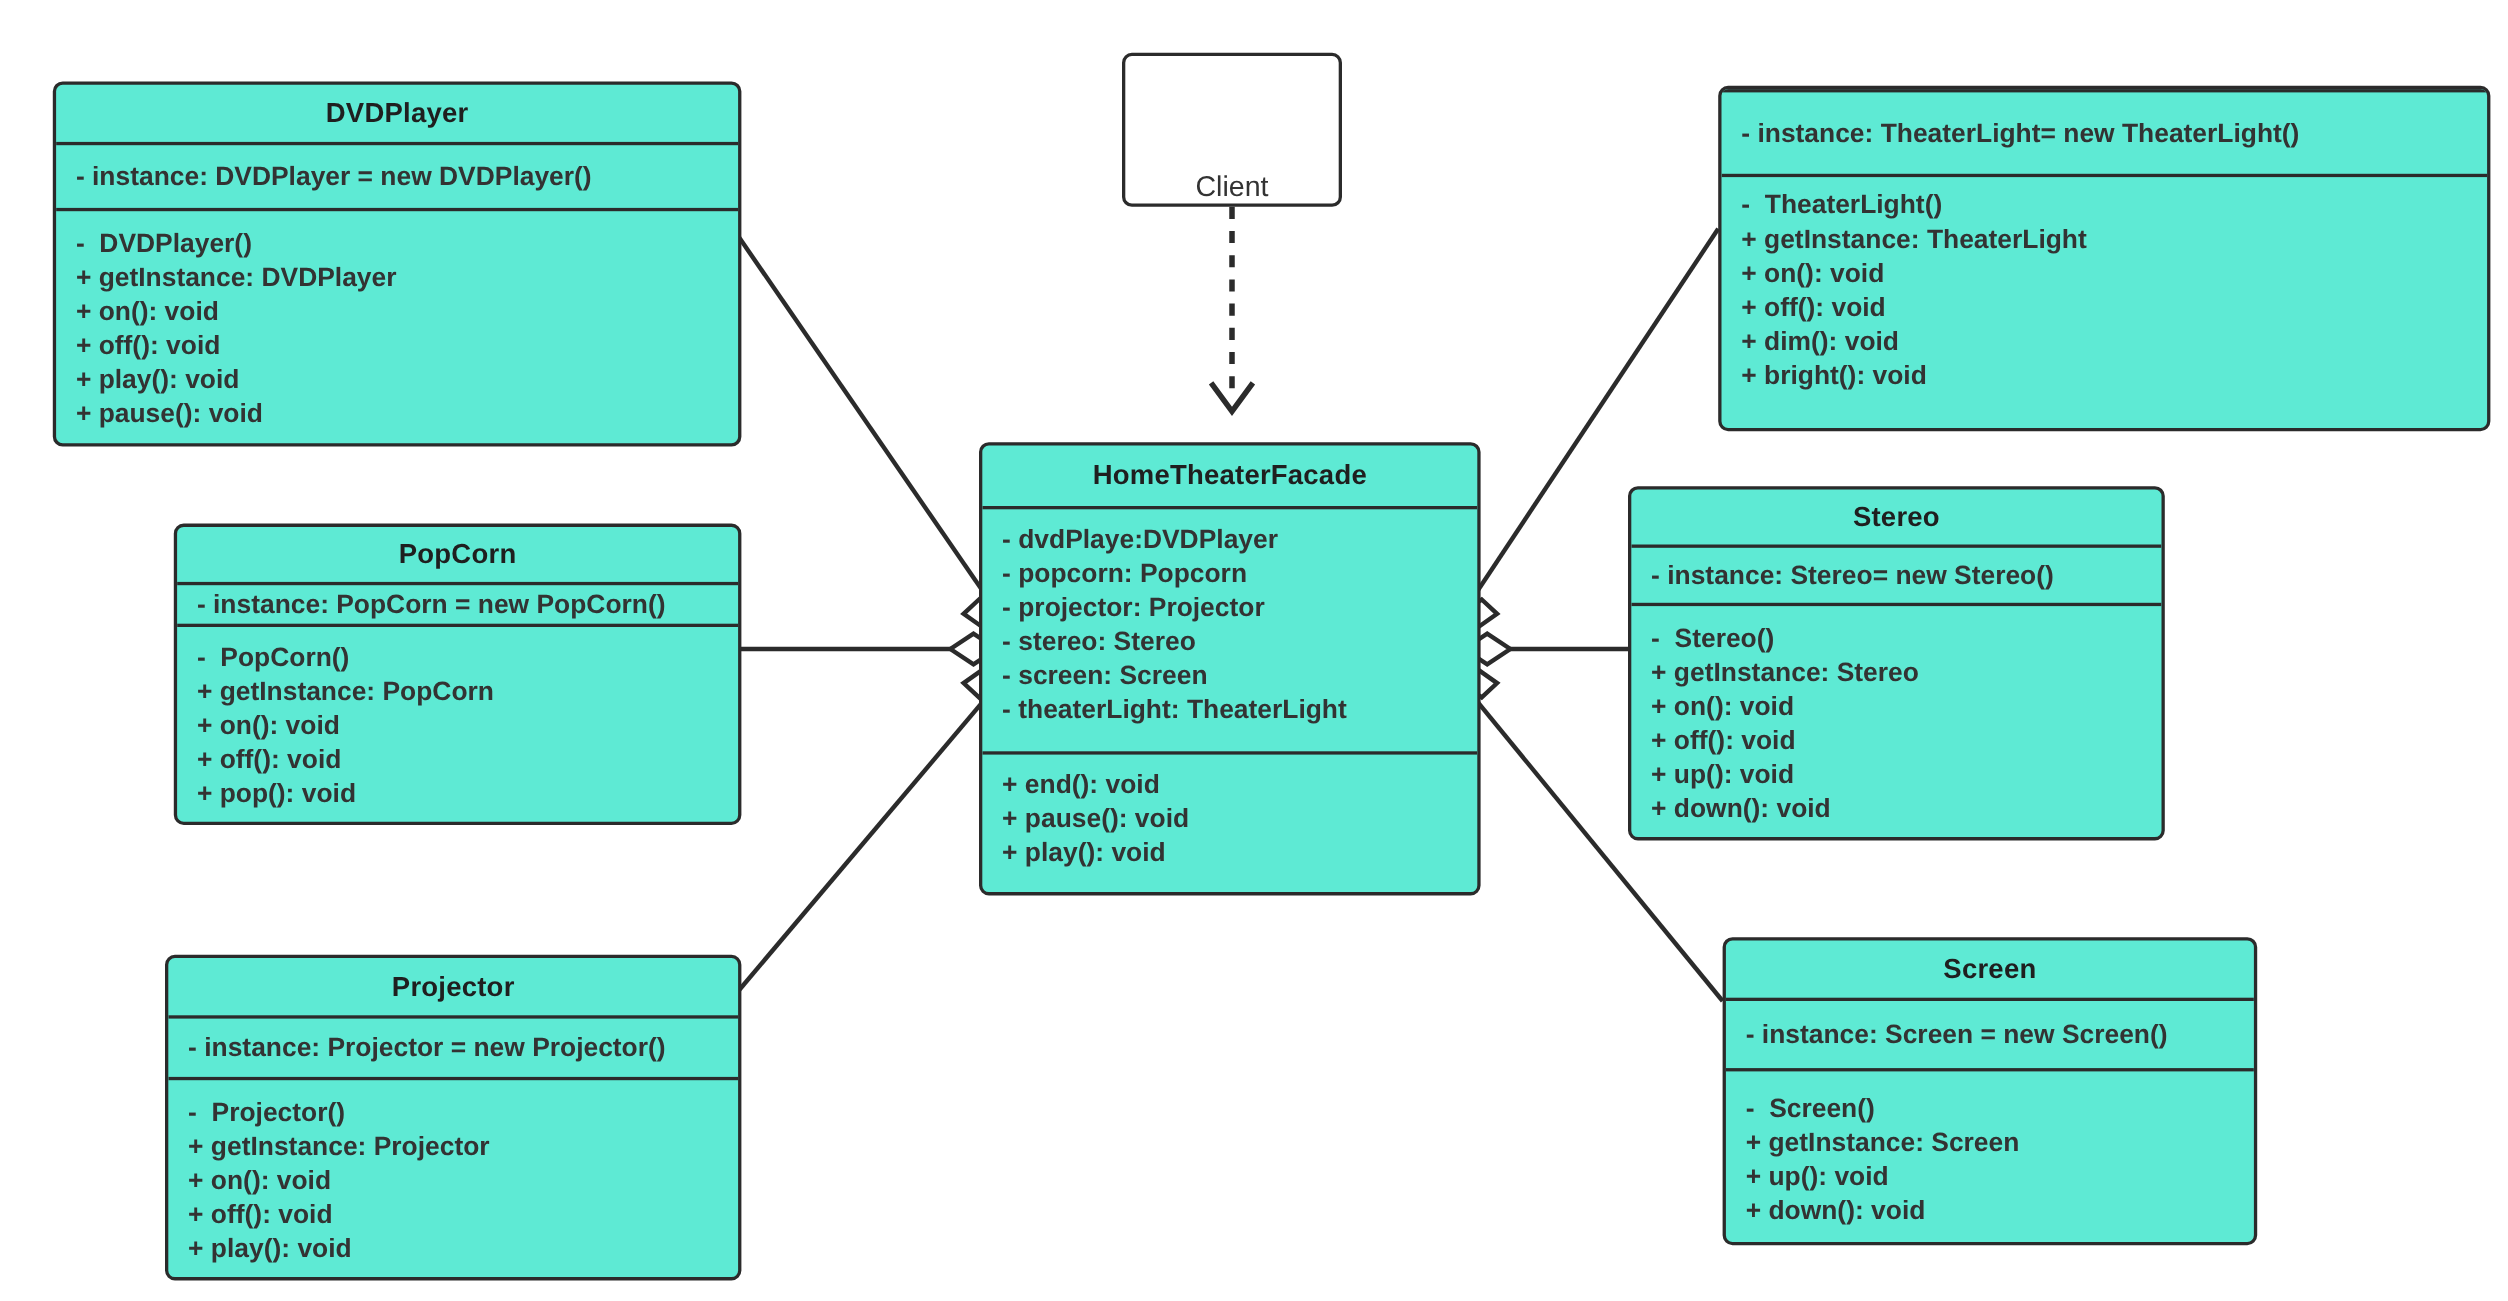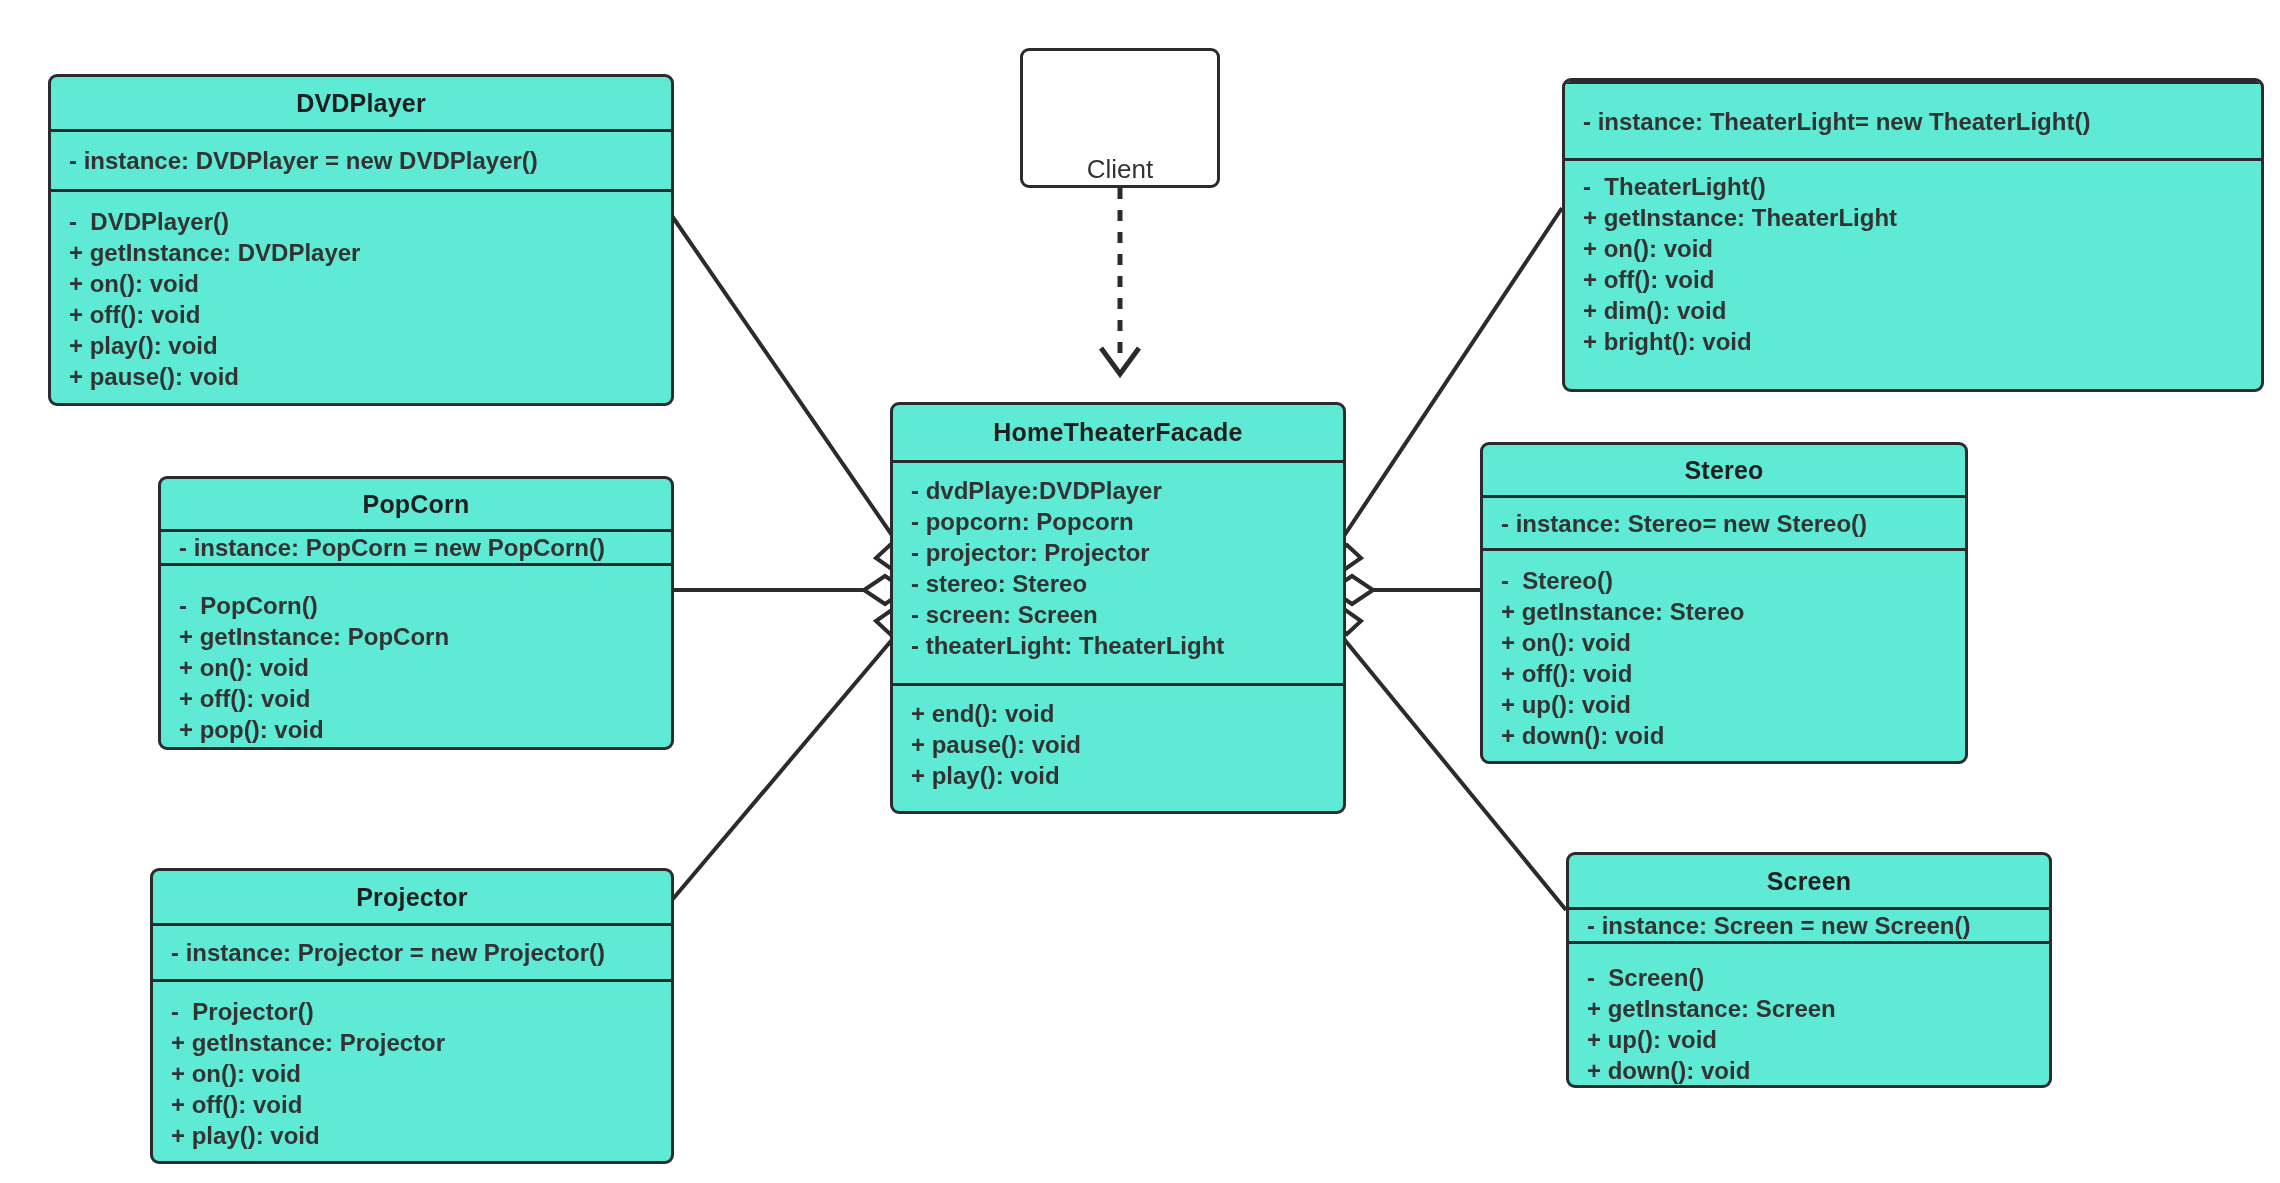--- a/index.html
+++ b/index.html
@@ -87,21 +87,21 @@
   }
 
   
   #cls-dvdplayer    { left: 48px;   top: 50px;  width: 626px; height: 332px; }
   #cls-popcorn      { left: 158px;  top: 452px; width: 516px; height: 274px; }
   #cls-projector    { left: 150px;  top: 844px; width: 524px; height: 296px; }
   #box-client       { left: 1020px; top: 48px;  width: 200px; height: 140px; }
   #cls-facade       { left: 890px;  top: 378px; width: 456px; height: 412px; }
   #cls-theaterlight { left: 1562px; top: 54px;  width: 702px; height: 314px; }
   #cls-stereo       { left: 1480px; top: 418px; width: 488px; height: 322px; }
-  #cls-screen       { left: 1566px; top: 828px; width: 486px; height: 236px; }
+  #cls-screen       { left: 1566px; top: 828px; width: 486px; height: 280px; }
 </style>
 </head>
 <body>
 
 <div id="canvas">
 
   <svg id="wires" viewBox="0 0 2280 1183" xmlns="http://www.w3.org/2000/svg">
     <g fill="none" stroke="#2b2b2b" stroke-width="4" stroke-linejoin="miter" stroke-linecap="butt">
 
        HomeTheaterFacade (dependency, dashed, open arrowhead) --&gt;
@@ -151,21 +151,21 @@
     </div>
   </div>
 
   <div class="uml-class" id="cls-popcorn">
     <div class="uml-name" style="height:50px">PopCorn</div>
     <div class="uml-sep"></div>
     <div class="uml-compartment attrs-single" style="height:52px">
       <div class="uml-line">- instance: PopCorn = new PopCorn()</div>
     </div>
     <div class="uml-sep"></div>
-    <div class="uml-compartment" style="padding-top:24px">
+    <div class="uml-compartment" style="padding-top:12px">
       <div class="uml-line">-  PopCorn()</div>
       <div class="uml-line">+ getInstance: PopCorn</div>
       <div class="uml-line">+ on(): void</div>
       <div class="uml-line">+ off(): void</div>
       <div class="uml-line">+ pop(): void</div>
     </div>
   </div>
 
   <div class="uml-class" id="cls-projector">
     <div class="uml-name" style="height:52px">Projector</div>

